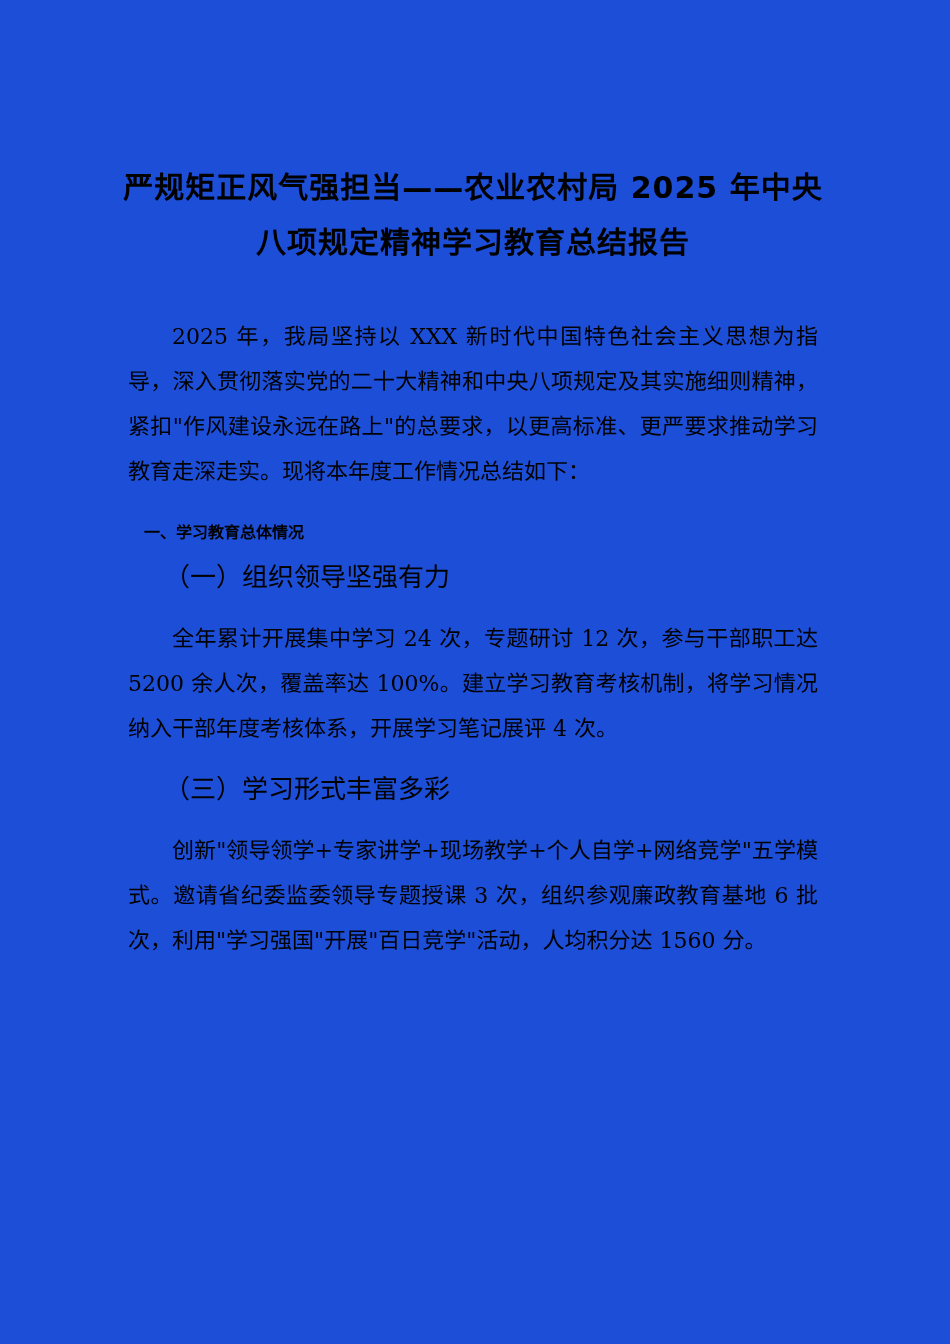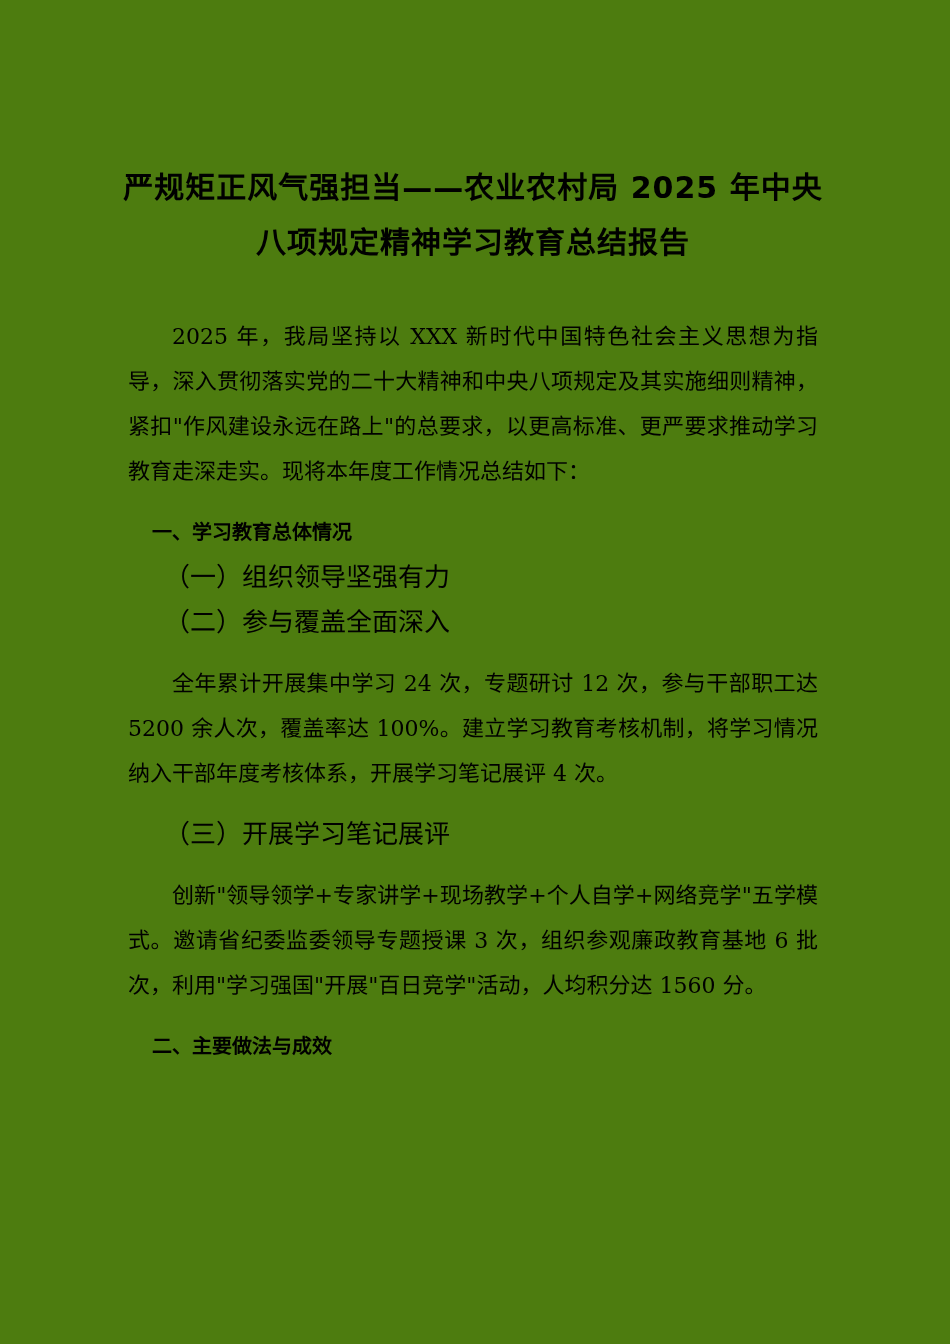--- a/index.html
+++ b/index.html
@@ -5,21 +5,21 @@
   html, body {
     margin: 0;
     padding: 0;
     background: #ffffff;
   }
   .page {
     position: relative;
     width: 950px;
     height: 1344px;
     margin: 0 auto;
-    background: #4d7c0f;
+    background: #1d4ed8;
     box-sizing: border-box;
     padding: 160px 116px 0 112px;
     color: #000000;
     font-family: "DejaVu Serif", "Liberation Serif", serif;
     overflow: hidden;
   }
   .doc-title {
     font-family: "DejaVu Sans", "Liberation Sans", sans-serif;
     font-weight: 700;
     font-size: 30px;
@@ -31,21 +31,21 @@
   .para {
     font-size: 22px;
     line-height: 45px;
     text-align: justify;
     text-indent: 2em;
     margin: 16px;
   }
   .heading-1 {
     font-family: Liberation Sans, sans-serif;
     font-weight: 700;
-    font-size: 20px;
+    font-size: 16px;
     line-height: 45px;
     text-indent: 2em;
     margin: 0;
   }
   .heading-2 {
     font-size: 26px;
     line-height: 45px;
     font-weight: 400;
     text-indent: 2em;
     margin: 0;
@@ -58,23 +58,21 @@
 
   <h1 class="doc-title">严规矩正风气强担当——农业农村局 2025 年中央八项规定精神学习教育总结报告</h1>
 
   <p class="para">2025 年，我局坚持以 XXX 新时代中国特色社会主义思想为指导，深入贯彻落实党的二十大精神和中央八项规定及其实施细则精神，紧扣"作风建设永远在路上"的总要求，以更高标准、更严要求推动学习教育走深走实。现将本年度工作情况总结如下：</p>
 
   <h2 class="heading-1">一、学习教育总体情况</h2>
 
   <h3 class="heading-2">（一）组织领导坚强有力</h3>
 
 
-  <h3 class="heading-2">（二）参与覆盖全面深入</h3>
 
   <p class="para">全年累计开展集中学习 24 次，专题研讨 12 次，参与干部职工达 5200 余人次，覆盖率达 100%。建立学习教育考核机制，将学习情况纳入干部年度考核体系，开展学习笔记展评 4 次。</p>
 
-  <h3 class="heading-2">（三）开展学习笔记展评</h3>
+  <h3 class="heading-2">（三）学习形式丰富多彩</h3>
 
   <p class="para">创新"领导领学+专家讲学+现场教学+个人自学+网络竞学"五学模式。邀请省纪委监委领导专题授课 3 次，组织参观廉政教育基地 6 批次，利用"学习强国"开展"百日竞学"活动，人均积分达 1560 分。</p>
 
-  <h2 class="heading-1">二、主要做法与成效</h2>
 
 </div>
 
 </body></html>

